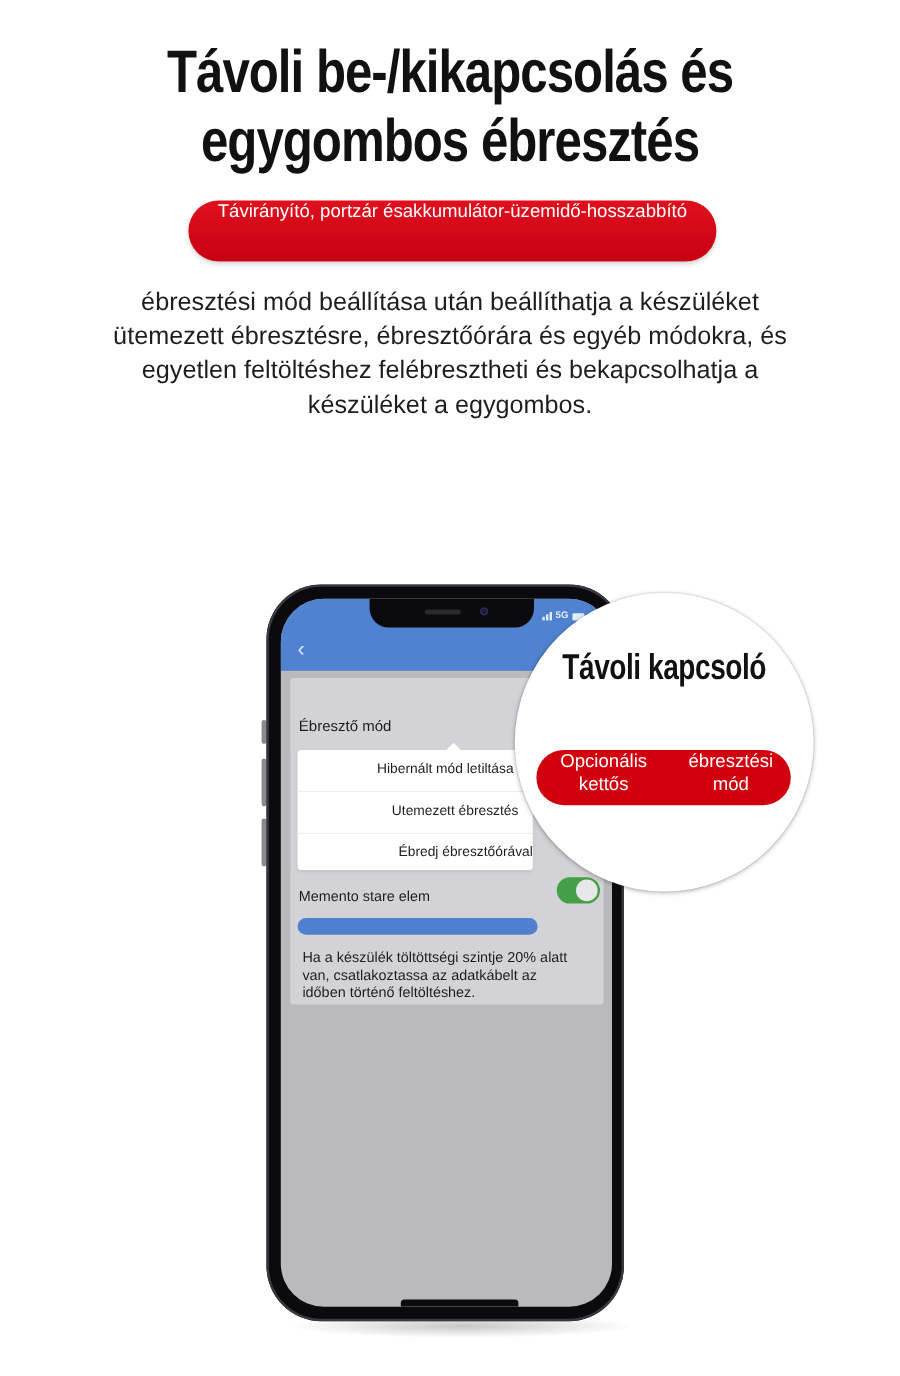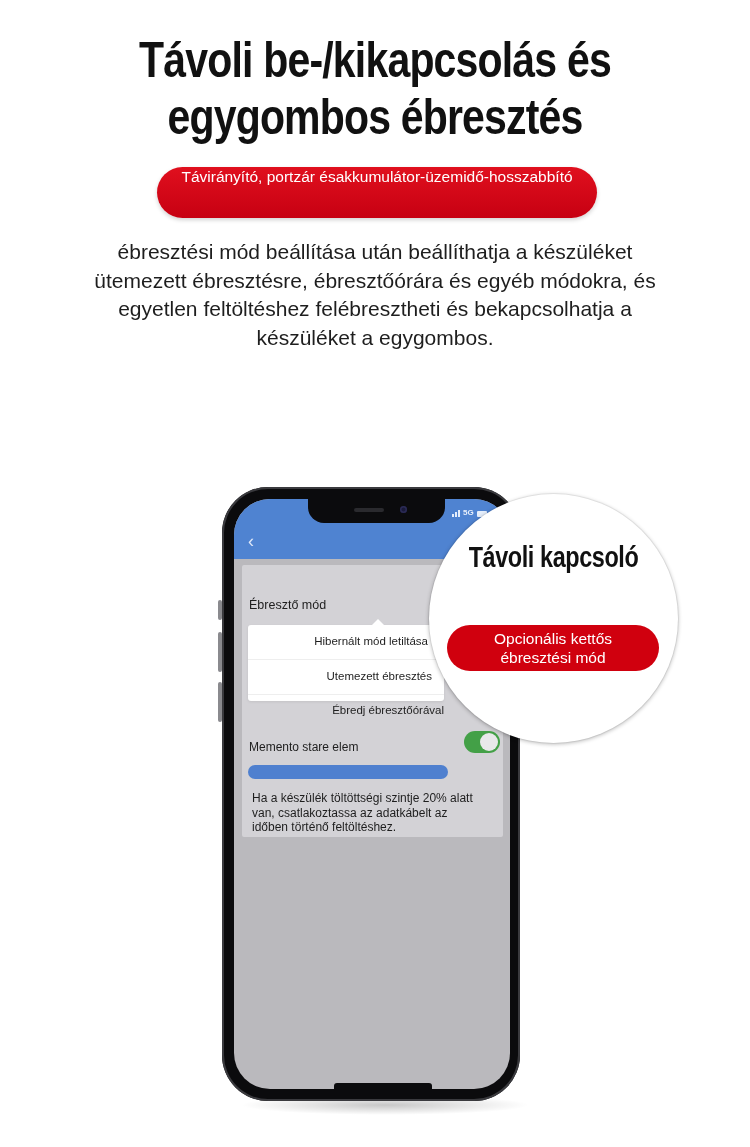--- a/index.html
+++ b/index.html
@@ -78,21 +78,21 @@
     background: #1a1a3a; box-shadow: inset 0 0 0 1.5px #2b2b55;
   }
   .card {
     position: absolute; left: 8px; top: 66px; width: 261px; height: 272px;
     background: #d3d2d6; border-radius: 2px;
   }
   .card-title {
     position: absolute; left: 7px; top: 17px; font-size: 12.5px; color: #1e1e1e; margin-top: 16px;
   }
   .popup {
-    position: absolute; left: 6px; top: 60px; width: 196px; height: 76px;
+    position: absolute; left: 6px; top: 60px; width: 196px; height: 100px;
     background: #ffffff; border-radius: 3px;
     box-shadow: 0 1px 3px rgba(0,0,0,0.08);
   }
   .popup-caret {
     position: absolute; left: 124px; top: -6px; width: 0; height: 0;
     border-left: 6px solid transparent; border-right: 6px solid transparent;
     border-bottom: 6px solid #ffffff;
   }
   .popup-item {
     position: absolute; left: 0; width: 100%; text-align: right;
@@ -137,21 +137,21 @@
     position: absolute; left: 0; top: 46px; width: 100%;
     text-align: center; color: #111; font-weight: 700;
     font-size: 30px; letter-spacing: -0.5px;
     transform: scaleX(0.78); transform-origin: 50% 0;
     white-space: nowrap;
   }
   .mag-pill {
     position: absolute; left: 18px; top: 131px; width: 212px; height: 46px;
     border-radius: 23px; background: #d0000e;
     color: #ffffff; text-align: center; font-size: 15.5px; line-height: 19px;
-    display: flex; flex-direction: column; justify-content: center;
+    display: flex; flex-direction: row; justify-content: center;
   }
 </style>
 </head>
 <body>
 
 <div class="title">
   <span class="line">Távoli be-/kikapcsolás és</span>
   <span class="line">egygombos ébresztés</span>
 </div>
 

